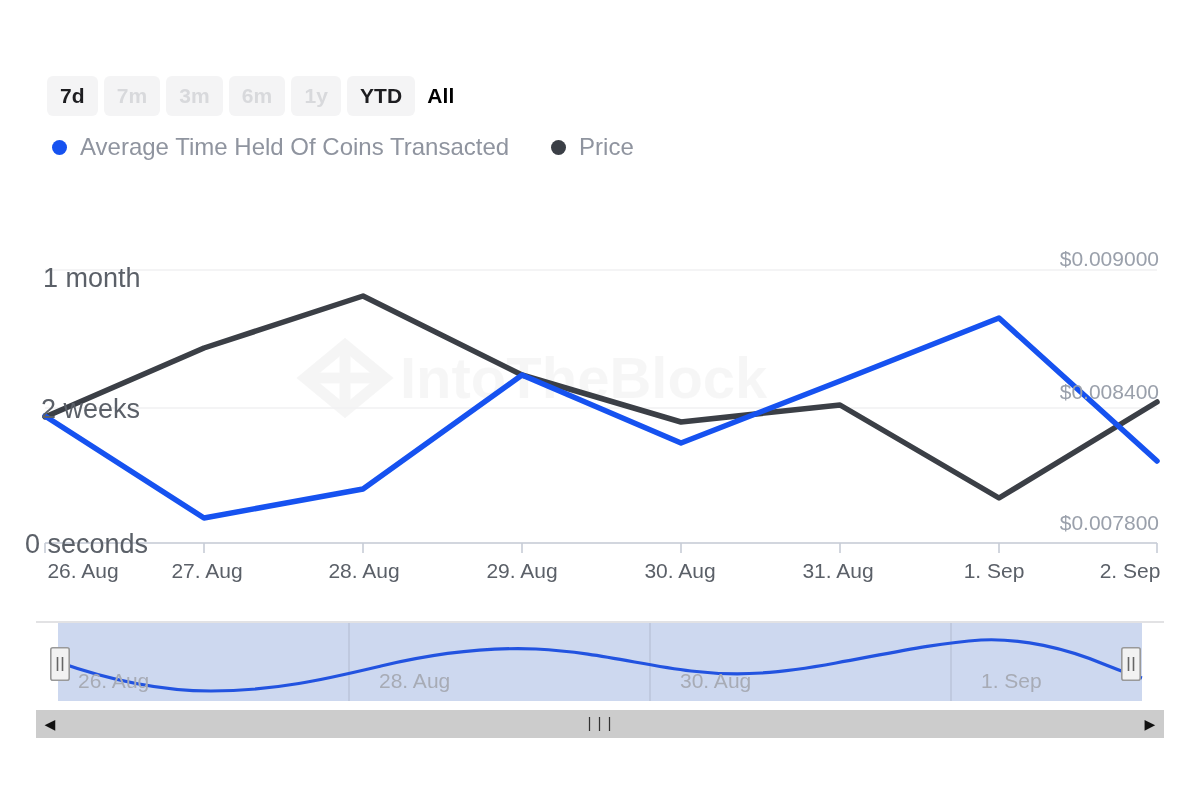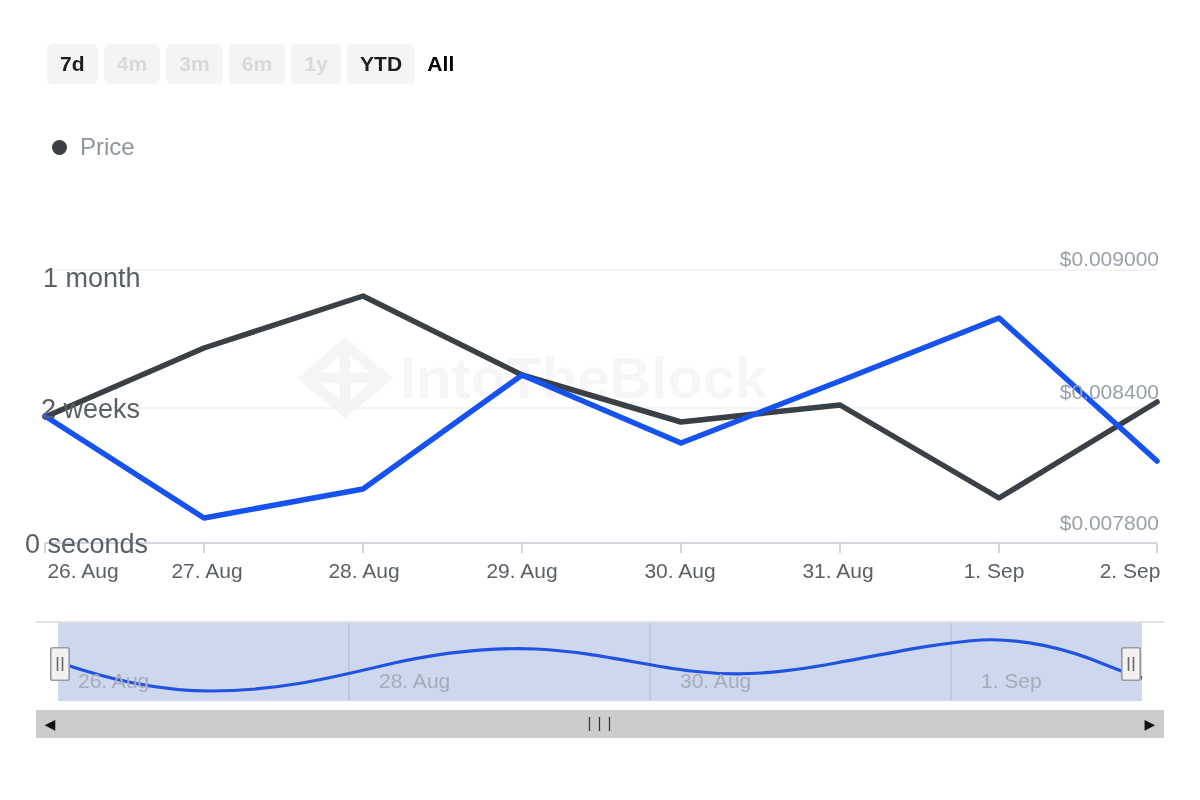--- a/index.html
+++ b/index.html
@@ -32,20 +32,21 @@
     padding: 0 13px;
     border-radius: 6px;
     background: #f4f4f5;
     color: #1d1d20;
     font-size: 21px;
     font-weight: 700;
     letter-spacing: .1px;
     cursor: pointer;
     user-select: none;
     box-sizing: border-box;
+    margin-top: 32px;
   }
   .range-btn.disabled {
     color: #d8d9dc;
     font-weight: 700;
   }
   .range-btn.plain {
     background: transparent;
     color: #000000;
     font-weight: 700;
     padding: 0 6px;
@@ -156,29 +157,33 @@
     letter-spacing: 1px;
     font-family: "Liberation Mono", monospace;
     user-select: none;
   }
 </style>
 </head>
 <body>
 
 <div id="range-selector">
   <span class="range-btn">7d</span>
-  <span class="range-btn disabled">4m</span>
+  <span class="range-btn disabled">7m</span>
   <span class="range-btn disabled">3m</span>
   <span class="range-btn disabled">6m</span>
   <span class="range-btn disabled">1y</span>
   <span class="range-btn">YTD</span>
   <span class="range-btn plain">All</span>
 </div>
 
 <div id="legend">
+  <div class="legend-item">
+    <span class="legend-dot" style="background:#1652f0"></span>
+    <span class="legend-label">Average Time Held Of Coins Transacted</span>
+  </div>
   <div class="legend-item">
     <span class="legend-dot" style="background:#3b3f46"></span>
     <span class="legend-label">Price</span>
   </div>
 </div>
 
 <svg id="plot-area" width="1200" height="800" viewBox="0 0 1200 800" xmlns="http://www.w3.org/2000/svg">
 
   <g opacity="0.5">
     <g stroke="#ededed" stroke-width="11" fill="none">

